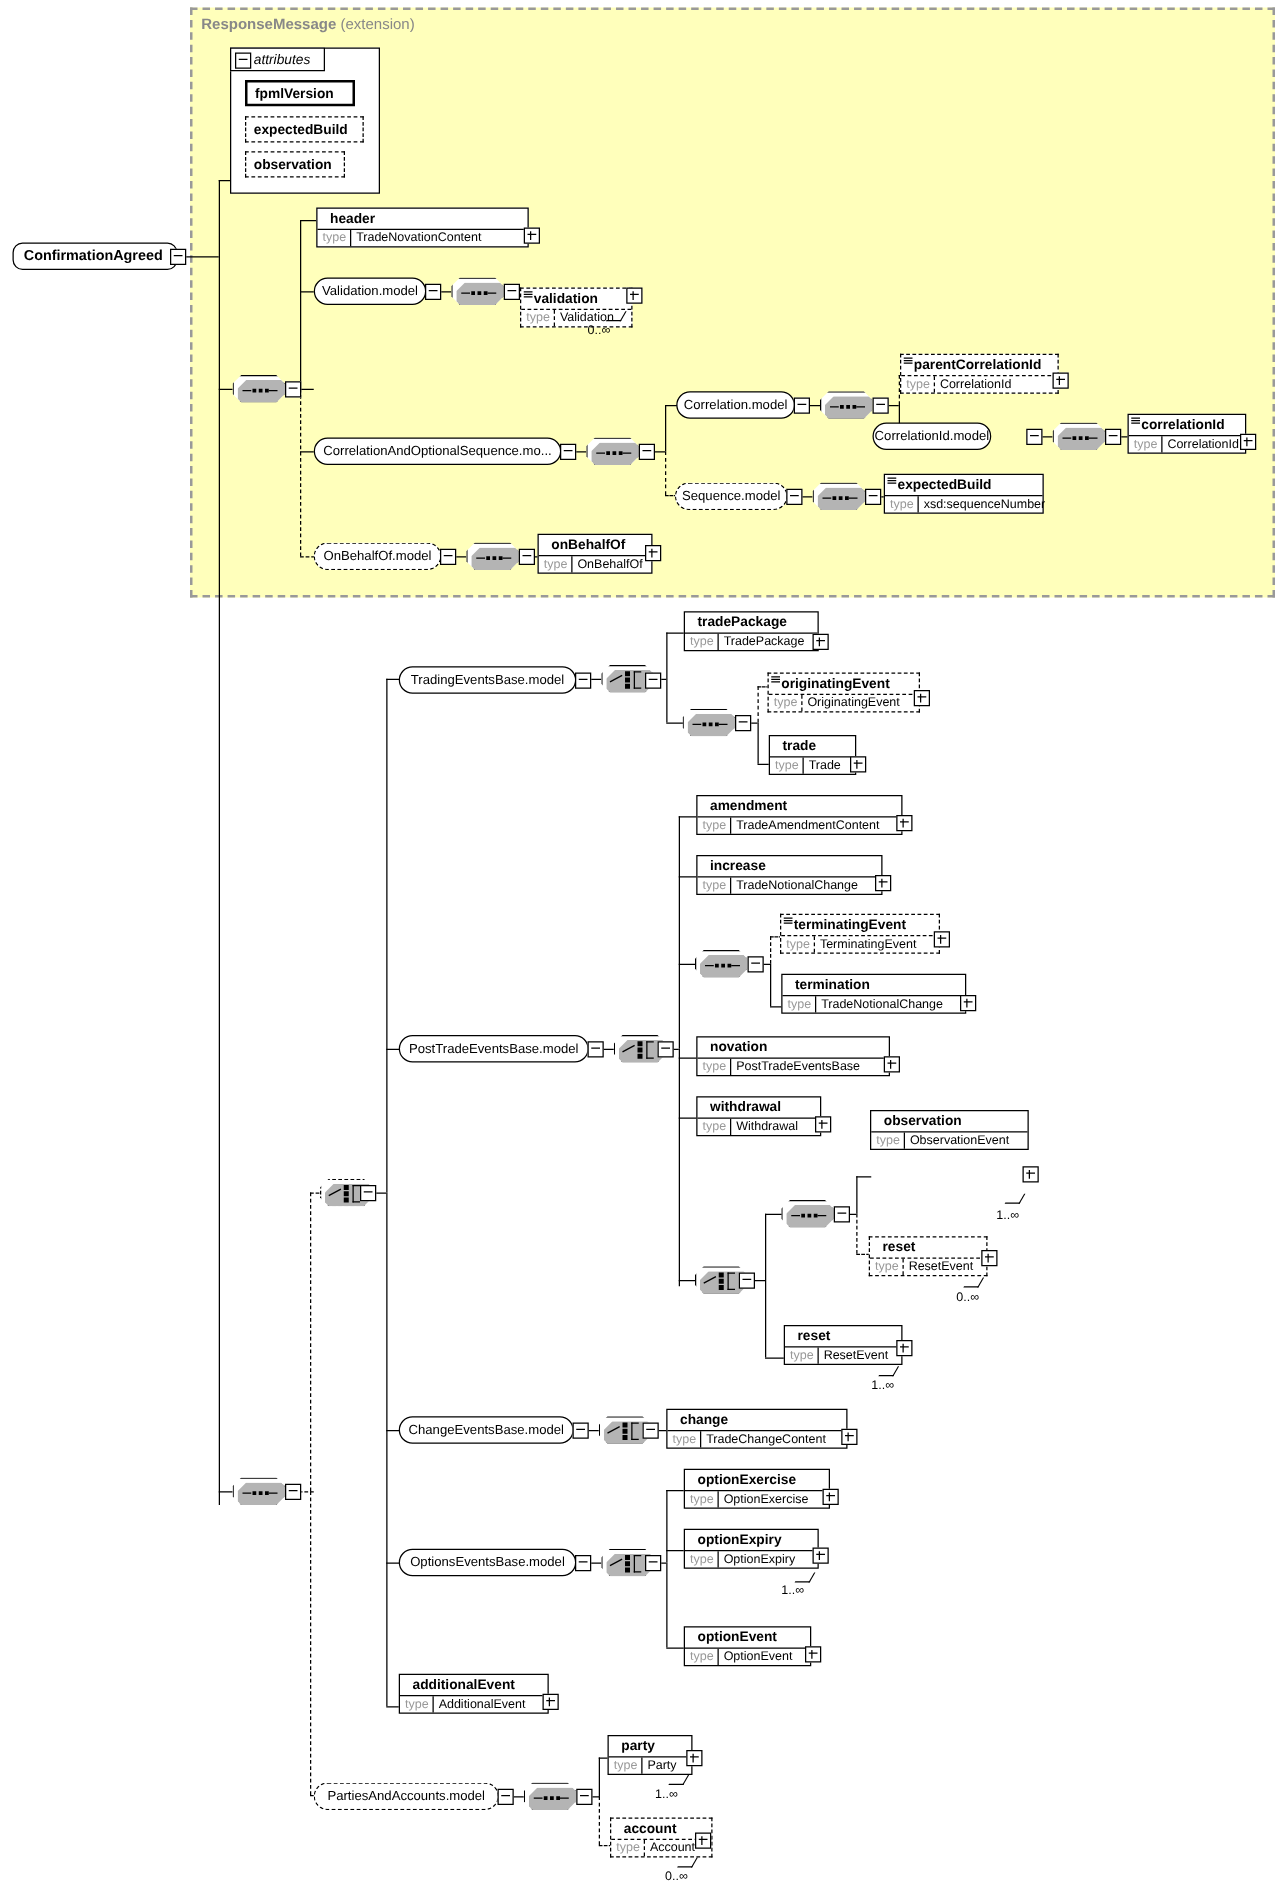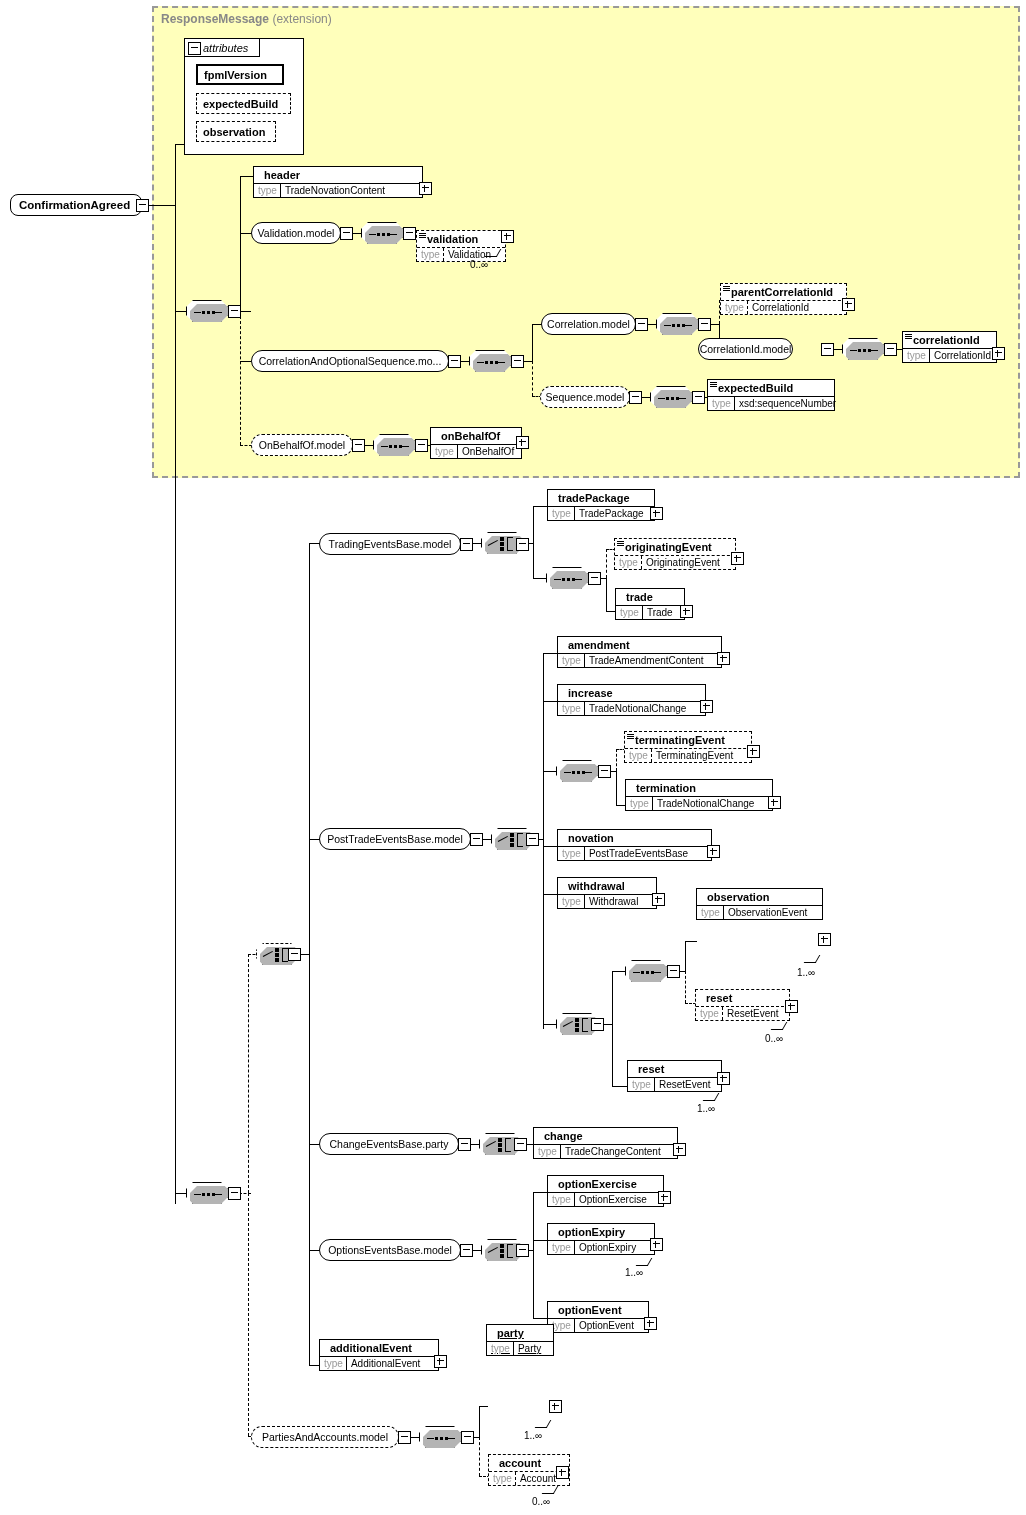--- a/index.html
+++ b/index.html
@@ -653,21 +653,21 @@
       <span class="tyval">ResetEvent</span>
     </div>
   </div>
   <div class="exp plus" style="left:717px;top:1072px;"></div>
   <div class="rep" style="left:705px;top:1093px;"></div>
   <div class="card" style="left:697px;top:1103px;">1..∞</div>
 
   <div class="ln lnh" style="left:309px;top:1144px;width:11px;"></div>
   <div class="mg" style="left:319px;top:1133px;width:140px;">
     <div class="shadow"></div>
-    <span class="mgl">ChangeEventsBase.party</span>
+    <span class="mgl">ChangeEventsBase.model</span>
   </div>
   <div class="exp" style="left:458px;top:1138px;"></div>
   <div class="ln lnh" style="left:469px;top:1144px;width:10px;"></div>
   <div class="comp" style="left:479px;top:1133px;">
     <div class="shadow"></div>
     <div class="gcho">
       <span class="diag"></span>
         <span class="sq s1"></span>
         <span class="sq s2"></span>
         <span class="sq s3"></span>
@@ -776,21 +776,21 @@
         <span class="bar b2"></span>
     </div>
   </div>
   <div class="exp" style="left:461px;top:1431px;"></div>
   <div class="ln lnh" style="left:472px;top:1437px;width:8px;"></div>
 
   <div class="ln lnv" style="left:479px;top:1406px;height:31px;"></div>
   <div class="dln dlnv" style="left:479px;top:1437px;height:39px;"></div>
   <div class="ln lnh" style="left:479px;top:1406px;width:9px;"></div>
 
-  <div class="el" style="left:486px;top:1324px;width:68px;text-decoration:underline;">
+  <div class="el" style="left:486px;top:1388px;width:68px;">
     <div class="shadow"></div>
     <div class="nm">party</div>
     <div class="tyrow">
       <span class="tylbl">type</span>
       <span class="tyval">Party</span>
     </div>
   </div>
   <div class="exp plus" style="left:549px;top:1400px;"></div>
   <div class="rep" style="left:537px;top:1420px;"></div>
   <div class="card" style="left:524px;top:1430px;">1..∞</div>

